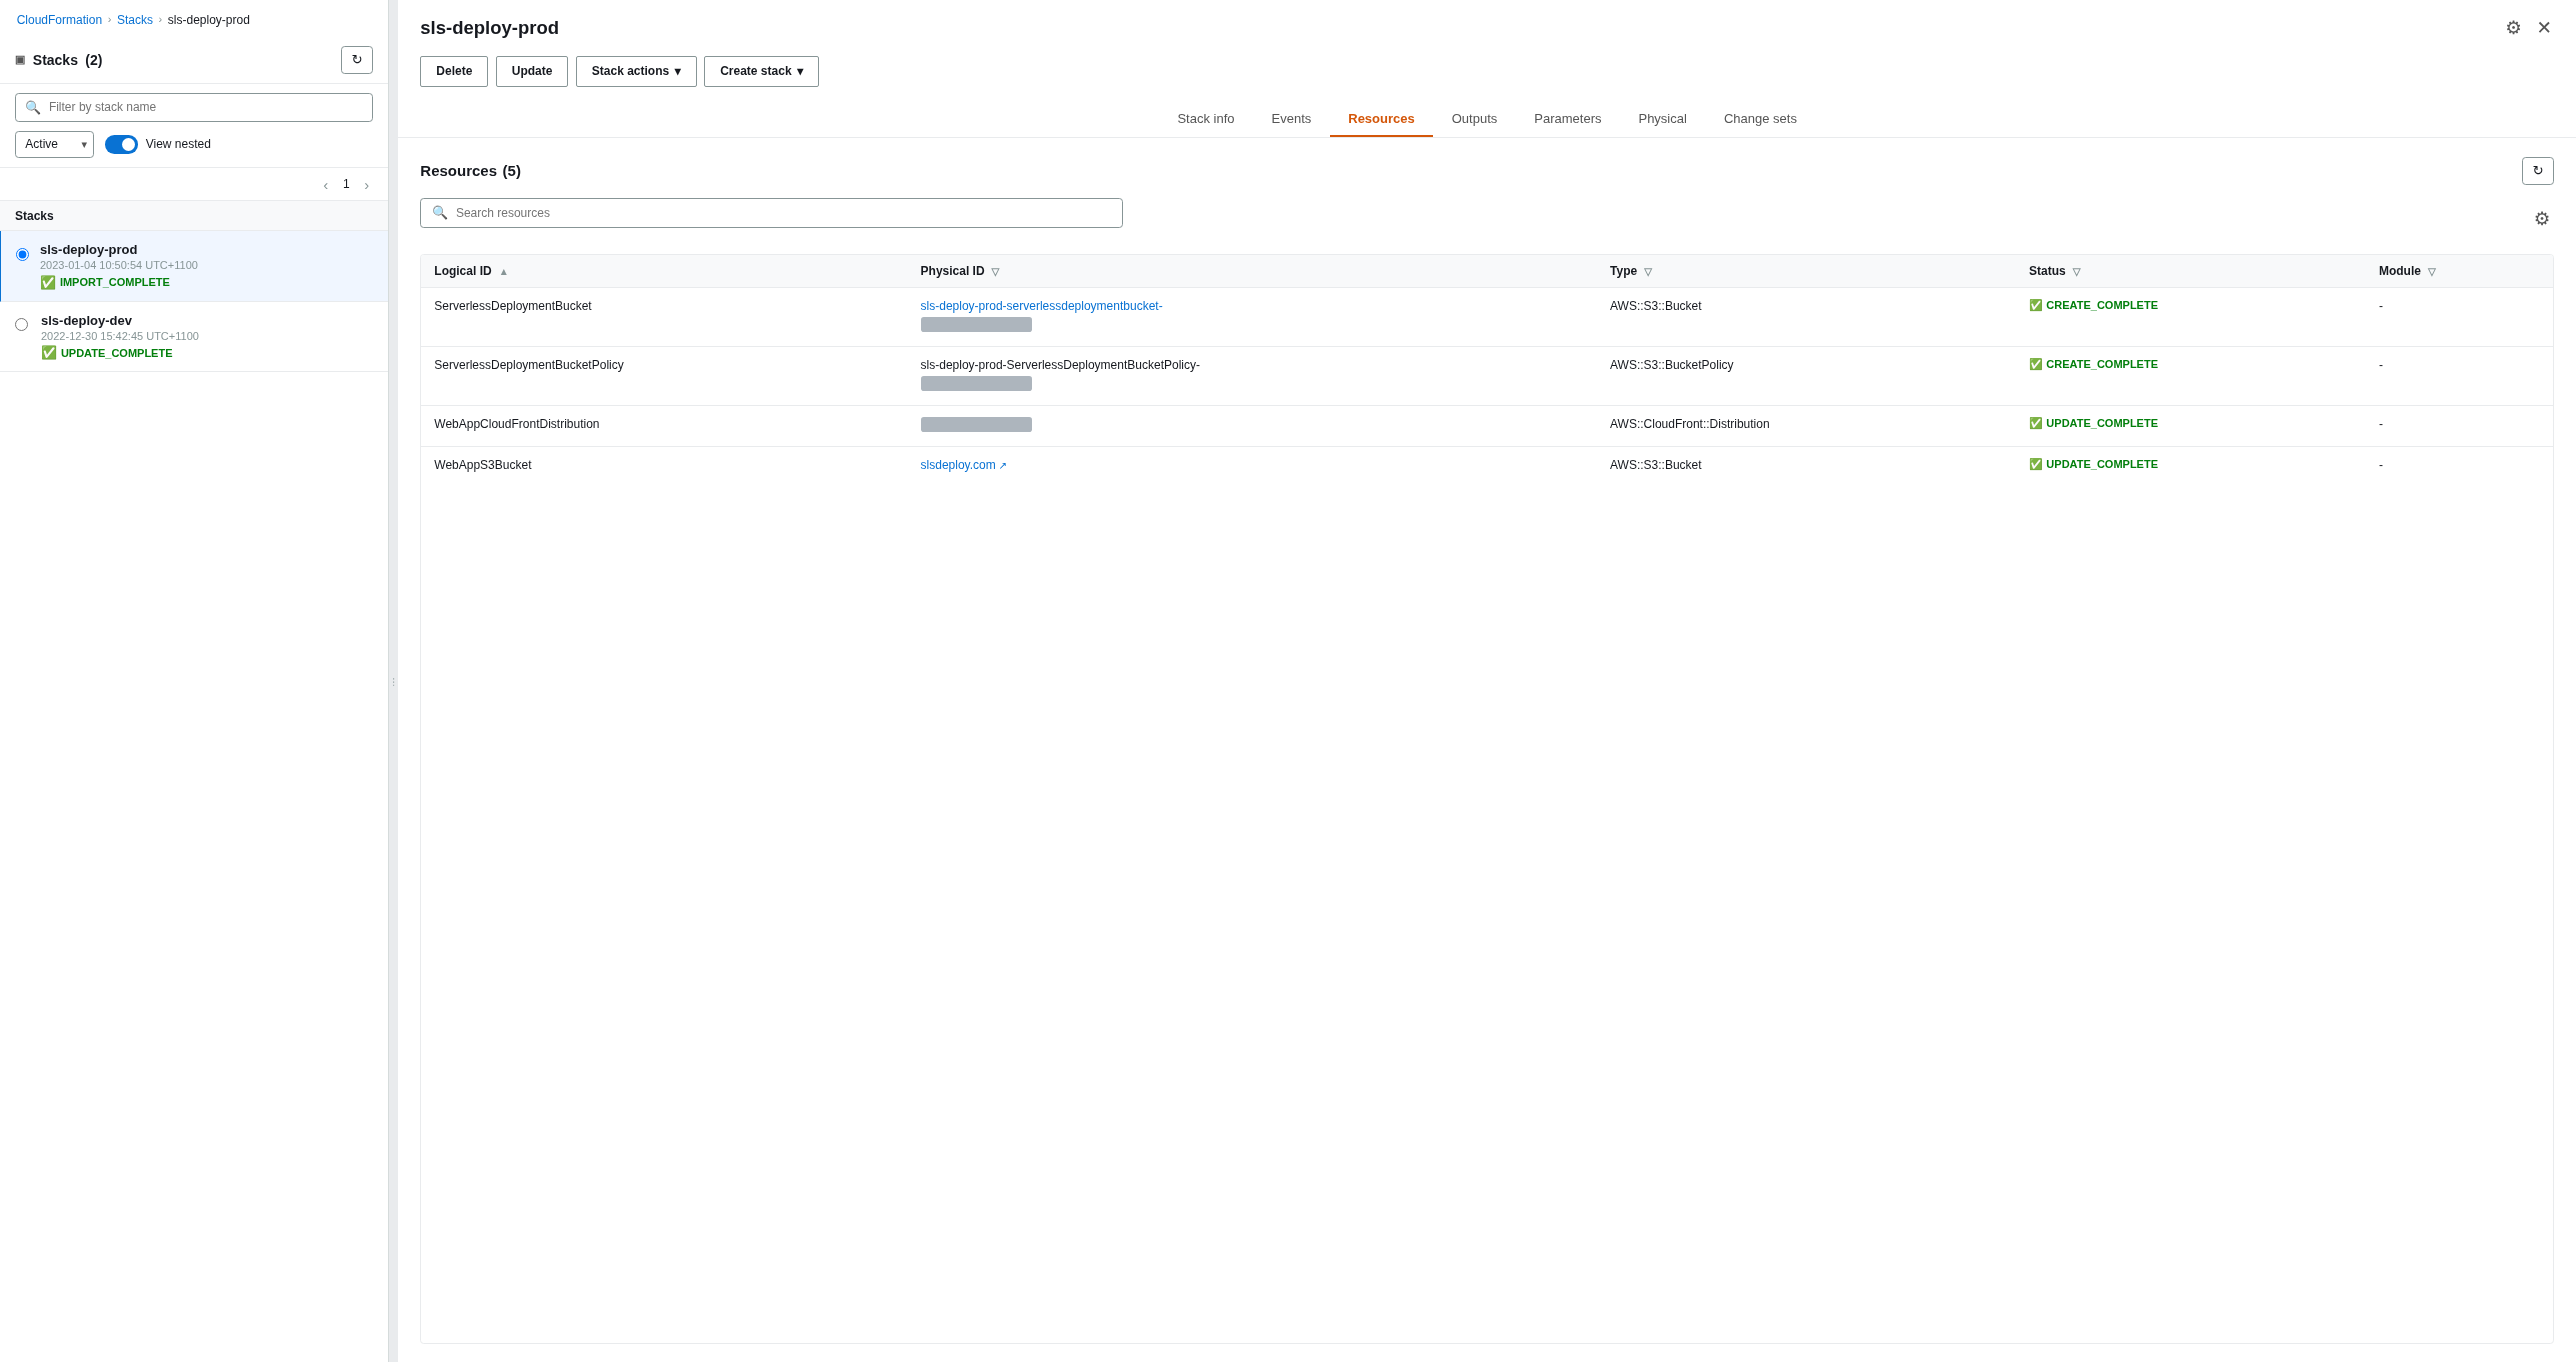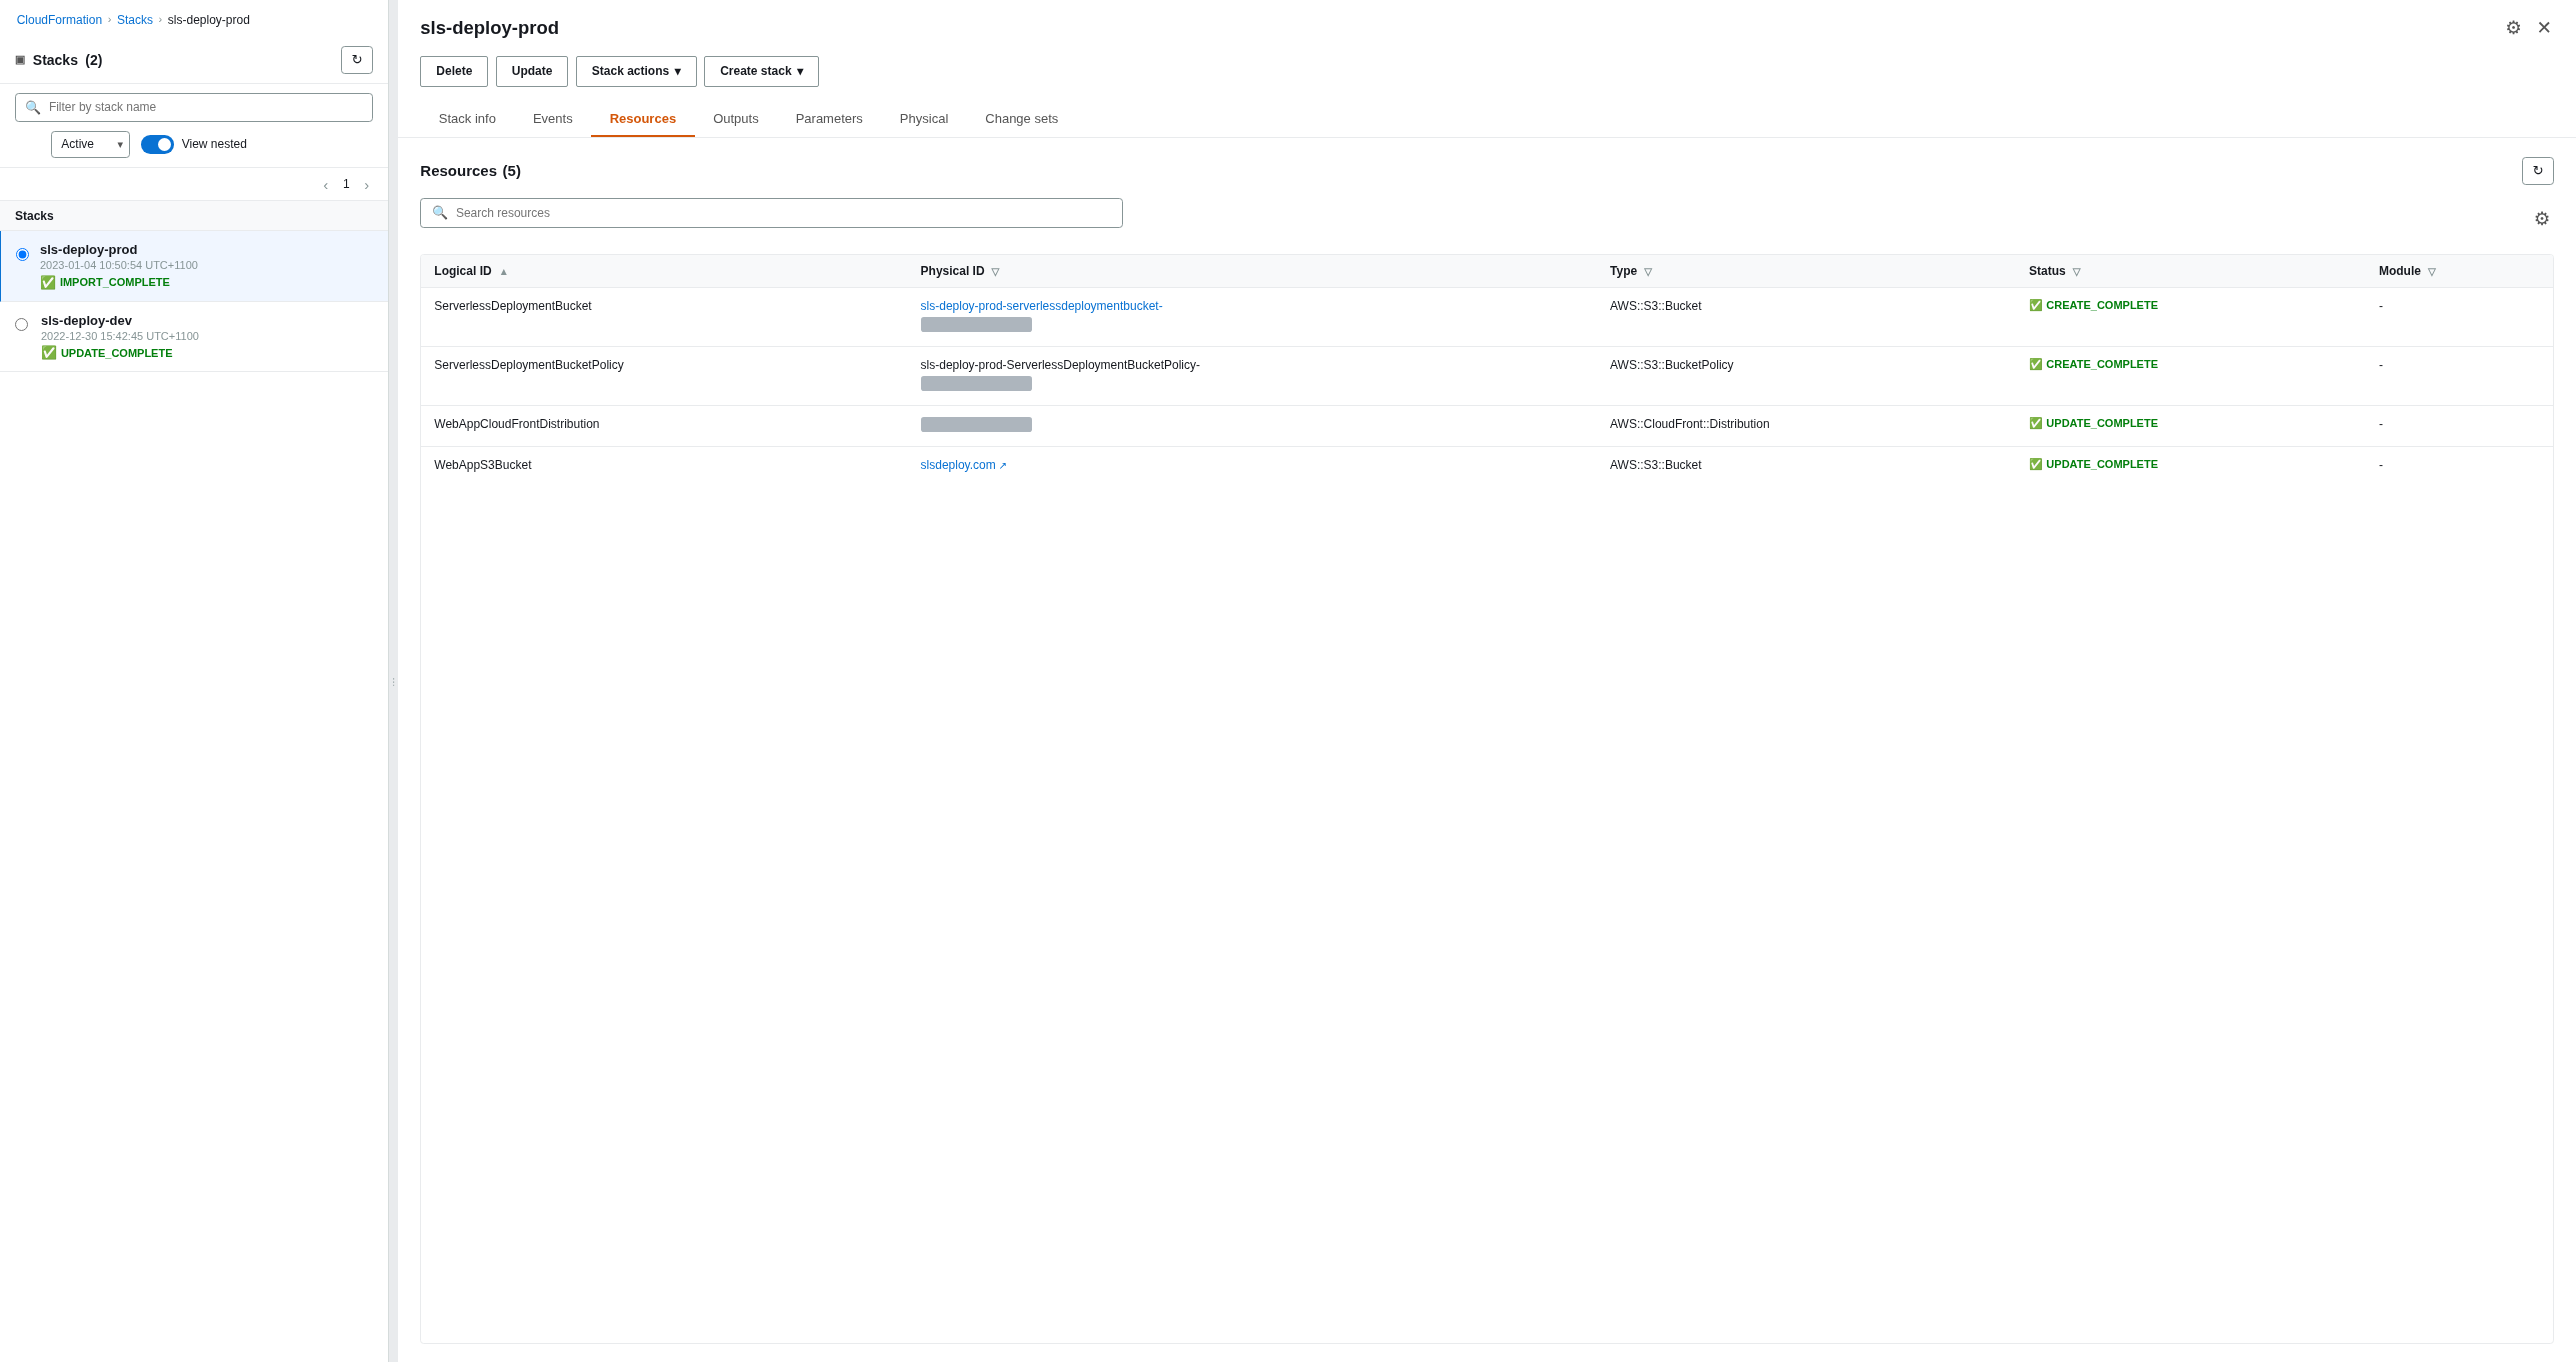--- a/index.html
+++ b/index.html
@@ -20,21 +20,21 @@
 
     .refresh-btn { border: 0.9px solid #879596; background: #fff; border-radius: 3.7px; padding: 5.6px 9.3px; cursor: pointer; display: flex; align-items: center; justify-content: center; color: #16191f; }
 
     .sidebar-controls { padding: 9.3px 15px; display: flex; flex-direction: column; gap: 9.3px; border-bottom: 0.9px solid #e9ebed; }
 
     .search-box { display: flex; align-items: center; border: 0.9px solid #879596; border-radius: 3.7px; padding: 5.6px 9.3px; gap: 7.4px; background: #fff; }
     .search-box input { border: none; outline: none; flex: 1; font-size: 12px; color: #16191f; background: transparent; }
     .search-icon { color: #879596; font-size: 13px; }
 
     .filter-row { display: flex; align-items: center; gap: 11px; }
-    .status-select { border: 0.9px solid #879596; border-radius: 3.7px; padding: 5.6px 26px 5.6px 9.3px; font-size: 12px; color: #16191f; background: #fff; cursor: pointer; appearance: none; -webkit-appearance: none; position: relative; margin-left: 36px; }
+    .status-select { border: 0.9px solid #879596; border-radius: 3.7px; padding: 5.6px 26px 5.6px 9.3px; font-size: 12px; color: #16191f; background: #fff; cursor: pointer; appearance: none; -webkit-appearance: none; position: relative; }
     .select-wrapper { position: relative; display: inline-block; }
     .select-wrapper::after { content: '▾'; position: absolute; right: 7.4px; top: 50%; transform: translateY(-50%); pointer-events: none; color: #555; font-size: 11px; }
 
     .toggle-row { display: flex; align-items: center; gap: 7.4px; }
     .toggle { position: relative; width: 33px; height: 18.5px; }
     .toggle-slider { position: absolute; inset: 0; background: #0972d3; border-radius: 9.3px; cursor: pointer; }
     .toggle-slider::after { content: ''; position: absolute; width: 13px; height: 13px; background: #fff; border-radius: 50%; top: 2.8px; left: 16.7px; }
     .toggle-label { font-size: 12px; color: #16191f; }
 
     .pagination-row { padding: 5.6px 15px; display: flex; align-items: center; justify-content: flex-end; gap: 11px; font-size: 12px; border-bottom: 0.9px solid #e9ebed; }
@@ -60,21 +60,21 @@
 
     .panel-header { padding: 15px 22px 0; border-bottom: 0.9px solid #e9ebed; display: flex; flex-direction: column; }
     .panel-title-row { display: flex; align-items: center; justify-content: space-between; margin-bottom: 15px; }
     .panel-title { font-size: 18.5px; font-weight: 700; color: #16191f; }
     .panel-icons { display: flex; gap: 11px; align-items: center; }
     .icon-btn { background: none; border: none; cursor: pointer; color: #555; font-size: 18.5px; padding: 1.9px; }
 
     .action-buttons { display: flex; gap: 7.4px; align-items: center; margin-bottom: 15px; }
     .btn { border: 0.9px solid #879596; background: #fff; border-radius: 2px; padding: 7.4px 15px; cursor: pointer; font-size: 12px; font-weight: 600; color: #16191f; display: flex; align-items: center; gap: 5.6px; }
 
-    .tabs { display: flex; gap: 0; }
+    .tabs { display: flex; gap: 0; justify-content: center; }
     .tab { padding: 9.3px 18.5px; cursor: pointer; font-size: 13px; color: #555; border-bottom: 2.8px solid transparent; white-space: nowrap; }
     .tab.active { color: #d4570a; border-bottom: 2.8px solid #d4570a; font-weight: 600; }
 
     
     .divider { width: 9.3px; background: #e9ebed; cursor: col-resize; display: flex; align-items: center; justify-content: center; color: #879596; font-size: 9.3px; }
 
     
     .resources-panel { flex: 1; overflow: hidden; display: flex; flex-direction: column; padding: 18.5px 22px; }
     .resources-header { display: flex; align-items: center; justify-content: space-between; margin-bottom: 13px; }
     .resources-title { font-size: 15px; font-weight: 700; color: #16191f; }

